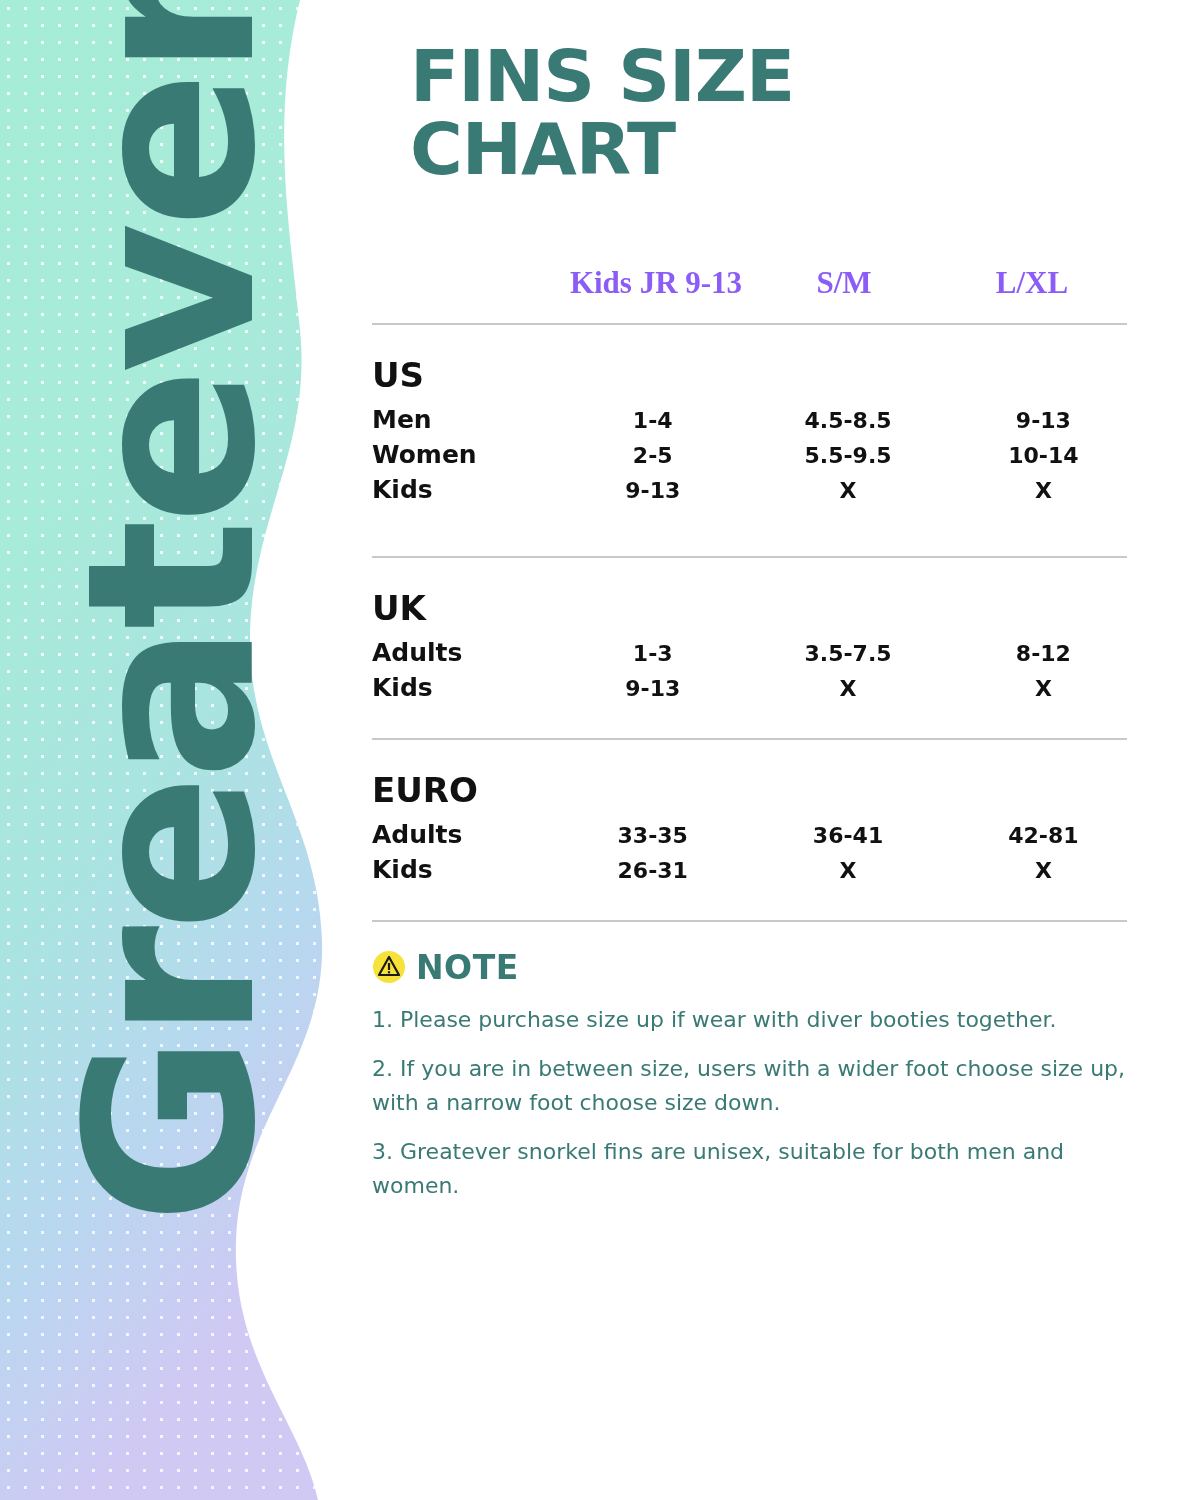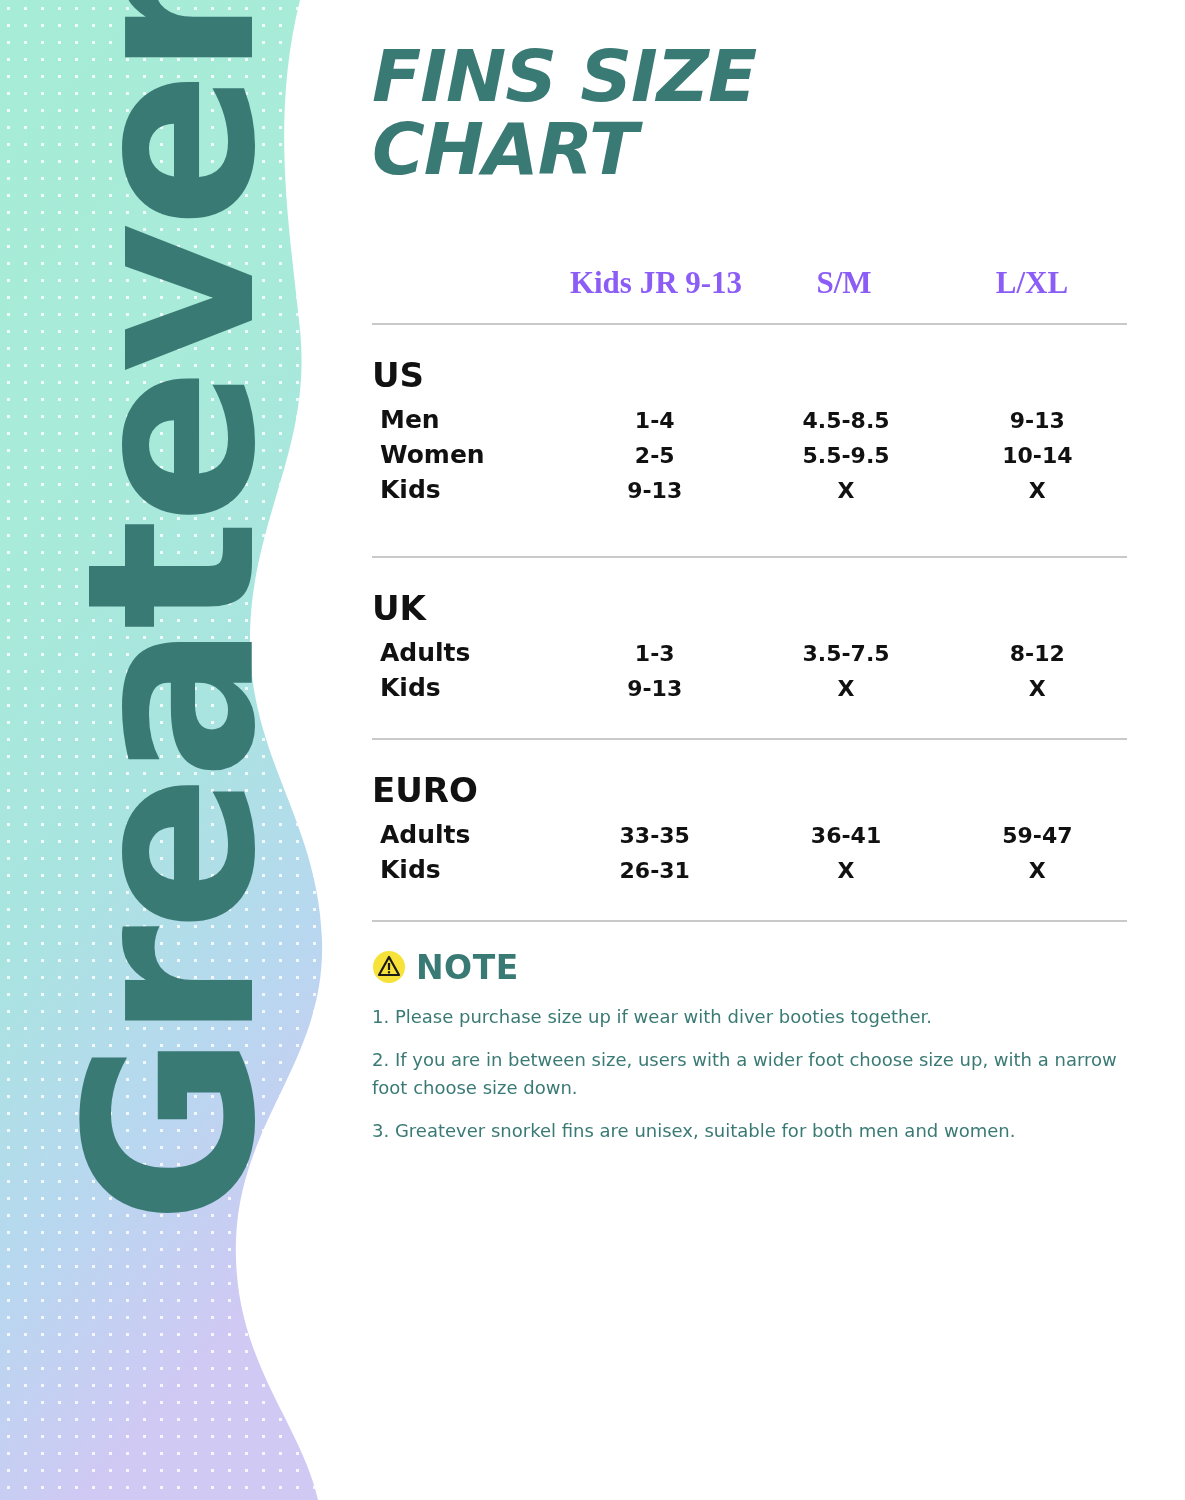--- a/index.html
+++ b/index.html
@@ -59,27 +59,27 @@
   .content {
     position: absolute;
     left: 372px;
     top: 0;
     width: 813px;
     height: 1500px;
     padding-top: 40px;
   }
   .title {
     font-family: "DejaVu Sans", sans-serif;
-    font-style: italic;
     font-weight: 800;
     font-size: 72px;
     line-height: 1.02;
     letter-spacing: -1px;
     color: #3a7a75;
     max-width: 520px;
+    margin-left: 38px;
   }
 
   
   .table {
     margin-top: 78px;
     width: 755px;
   }
   .row {
     display: flex;
     align-items: baseline;
@@ -103,21 +103,21 @@
 
   .group-title {
     font-family: "DejaVu Sans", sans-serif;
     font-weight: 700;
     font-size: 34px;
     color: #111111;
     margin-top: 30px;
     margin-bottom: 10px;
   }
   .data-row {
-    margin: 6px 8px;
+    margin: 6px 0;
     gap: 28px;
   }
   .data-row .c-label {
     font-family: "DejaVu Sans", sans-serif;
     font-weight: 700;
     font-size: 25px;
     color: #111111;
   }
   .data-row .c-col {
     font-family: "DejaVu Sans", sans-serif;
@@ -143,21 +143,21 @@
     display: inline-block;
   }
   .note-title {
     font-family: "DejaVu Sans", sans-serif;
     font-size: 33px;
     color: #3a7a75;
     letter-spacing: .5px;
   }
   .note-line {
     font-family: "DejaVu Sans", sans-serif;
-    font-size: 18px;
+    font-size: 22px;
     line-height: 1.52;
     color: #3a7a75;
     margin-top: 16px;
   }
 </style>
 </head>
 <body>
 
 <div class="page">
 
@@ -231,21 +231,21 @@
       </div>
 
       <div class="gap-uk"></div>
       <div class="rule"></div>
 
       <div class="group-title">EURO</div>
       <div class="row data-row">
         <div class="c-label">Adults</div>
         <div class="c-col">33-35</div>
         <div class="c-col">36-41</div>
-        <div class="c-col">59-47</div>
+        <div class="c-col">42-81</div>
       </div>
       <div class="row data-row">
         <div class="c-label">Kids</div>
         <div class="c-col">26-31</div>
         <div class="c-col">X</div>
         <div class="c-col">X</div>
       </div>
 
       <div class="gap-euro"></div>
       <div class="rule"></div>

